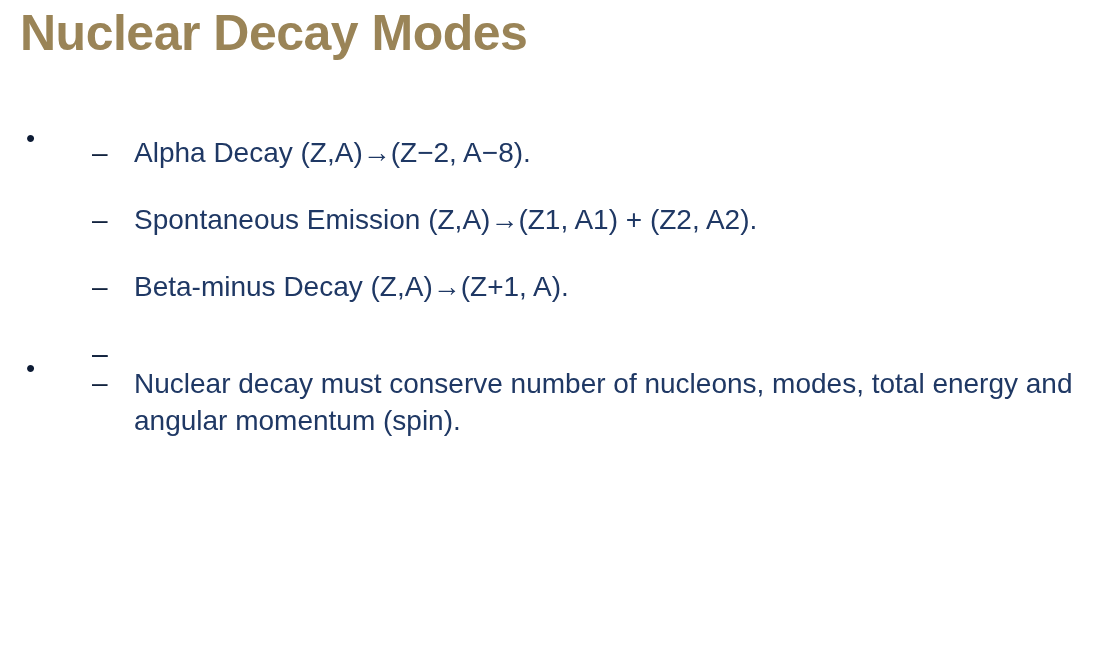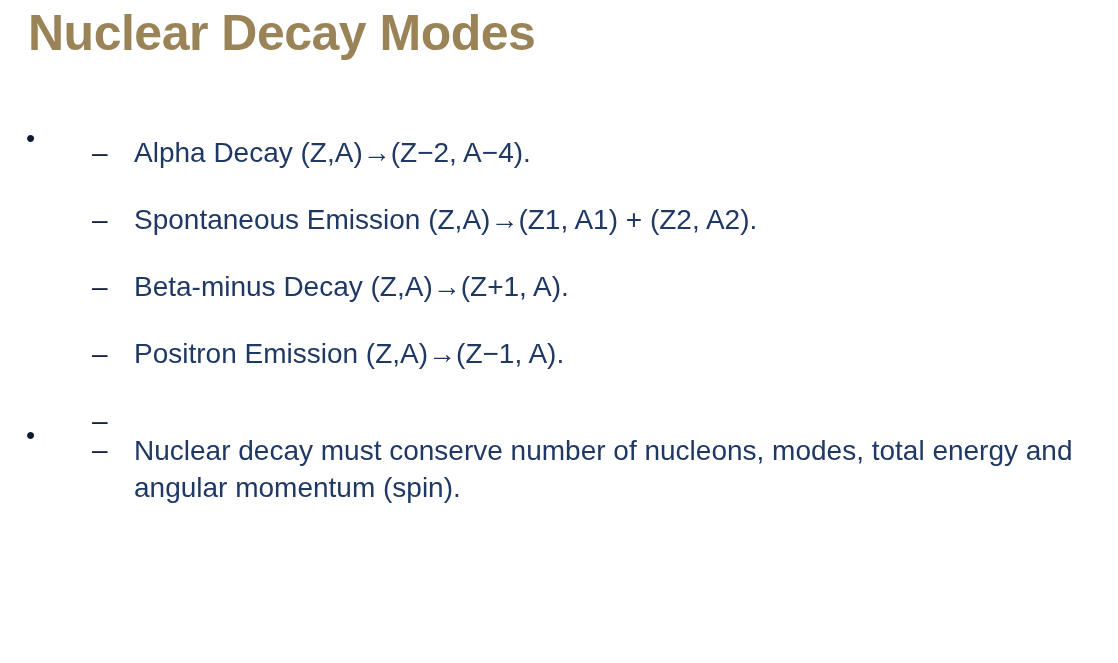--- a/index.html
+++ b/index.html
@@ -17,21 +17,21 @@
     position: relative;
     width: 1118px;
     height: 663px;
     background: #ffffff;
     box-sizing: border-box;
   }
 
   
   .slide-title {
     position: absolute;
-    left: 28px;
+    left: 20px;
     top: 2px;
     font-size: 50px;
     font-weight: bold;
     line-height: 62px;
     letter-spacing: -0.5px;
     color: #9A8457;
     white-space: nowrap;
   }
 
   
@@ -98,36 +98,35 @@
   <div class="slide-title">Nuclear Decay Modes</div>
 
   <div class="body-area">
 
     <div class="lvl1">
       <span class="marker">•</span>
     </div>
 
     <div class="lvl2">
       <span class="marker">–</span>
-      <span class="text">Alpha Decay (Z,A)→(Z−2, A−4).</span>
+      <span class="text">Alpha Decay (Z,A)→(Z−2, A−8).</span>
     </div>
 
     <div class="lvl2">
       <span class="marker">–</span>
       <span class="text">Spontaneous Emission (Z,A)→(Z1, A1) + (Z2, A2).</span>
     </div>
 
     <div class="lvl2">
       <span class="marker">–</span>
       <span class="text">Beta-minus Decay (Z,A)→(Z+1, A).</span>
     </div>
 
     <div class="lvl2">
       <span class="marker">–</span>
-      <span class="text">Positron Emission (Z,A)→(Z−1, A).</span>
     </div>
 
     <div class="lvl2">
       <span class="marker">–</span>
     </div>
 
     <div class="group-gap"></div>
 
     <div class="lvl1">
       <span class="marker">•</span>

